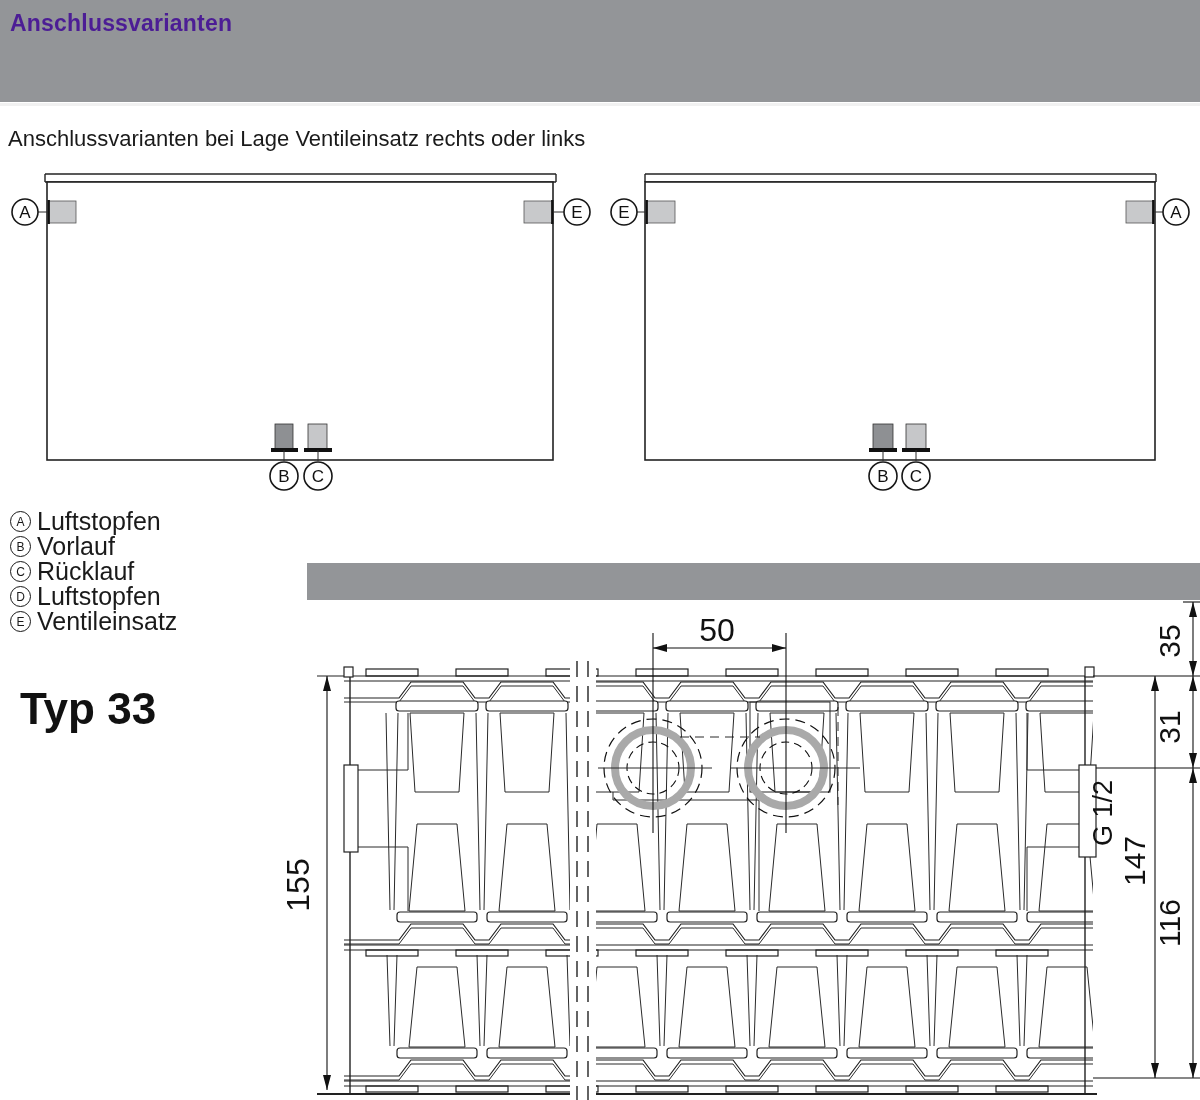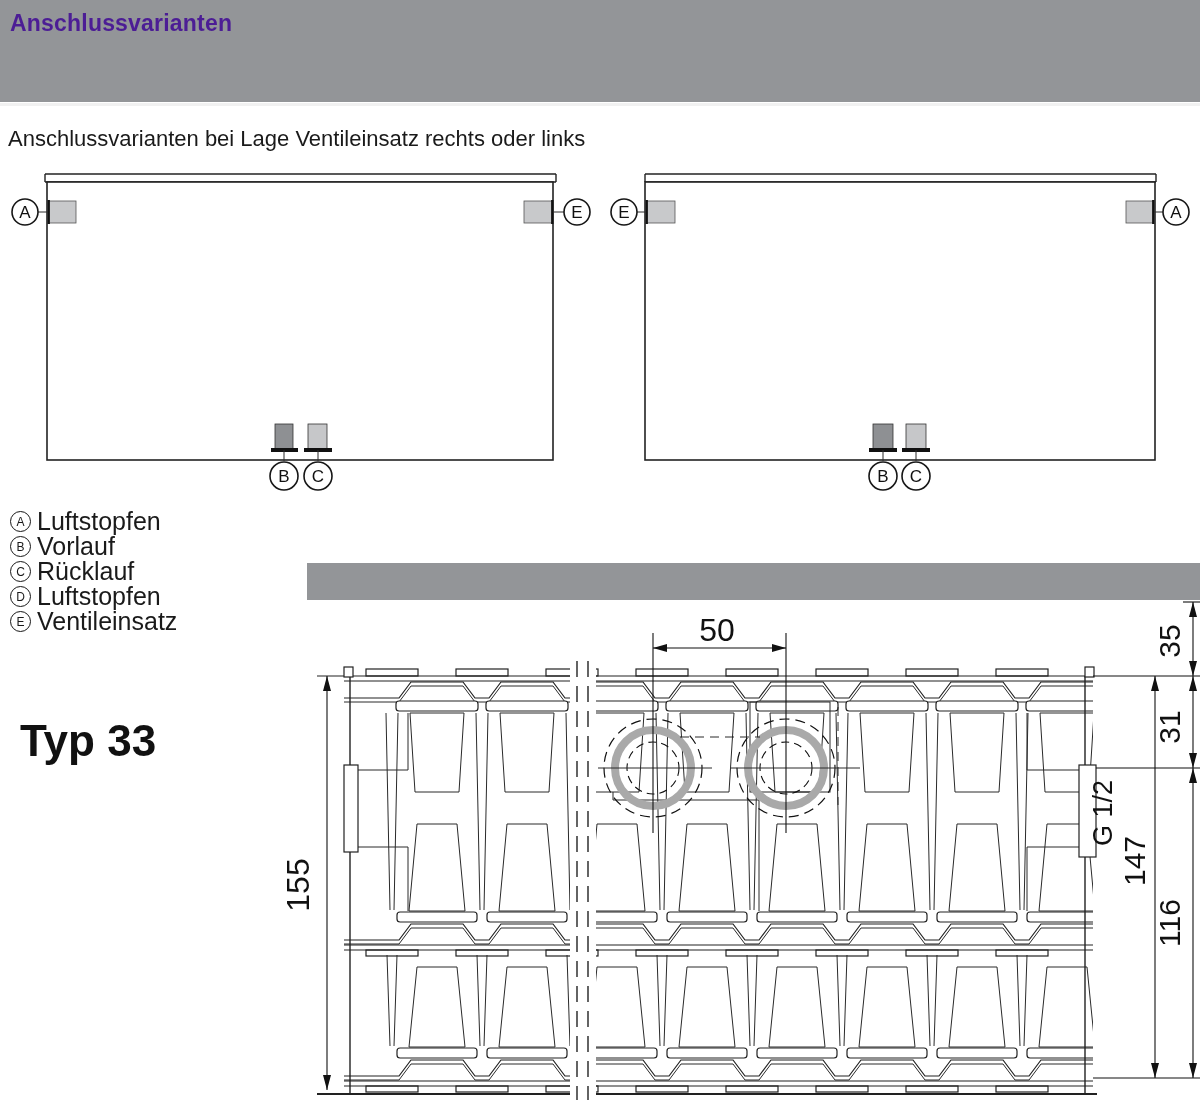--- a/index.html
+++ b/index.html
@@ -7,21 +7,21 @@
   .abs{position:absolute;}
   #headerbar{left:0;top:0;width:1200px;height:102px;background:#939598;}
   #headerbar h1{margin:0;padding:10px 0 0 10px;font-size:23px;font-weight:bold;color:#4c1d95;letter-spacing:.2px;}
   #headerline{left:0;top:103px;width:1200px;height:3px;background:#f1f1f1;}
   #subtitle{left:8px;top:126px;font-size:22px;}
   #legend{left:10px;top:509px;}
   .leg-row{display:flex;align-items:center;height:25px;}
   .leg-circ{display:inline-flex;width:19px;height:19px;border:1.4px solid #161616;border-radius:50%;
     font-size:12px;align-items:center;justify-content:center;flex:0 0 auto;}
   .leg-lab{margin-left:6px;font-size:25px;}
-  #typlabel{left:20px;top:684px;font-size:44px;font-weight:bold;color:#111;margin-top:32px;}
+  #typlabel{left:20px;top:684px;font-size:44px;font-weight:bold;color:#111;}
   svg{position:absolute;display:block;}
   svg text{font-family:"Liberation Sans","DejaVu Sans",sans-serif;fill:#111;}
   .ln{stroke:#222;stroke-width:1.4;fill:none;}
   .ln2{stroke:#222;stroke-width:1.2;fill:none;}
   .thin{stroke:#2a2a2a;stroke-width:1;fill:none;}
   .wfill{fill:#fff;stroke:#222;stroke-width:1.2;}
   .dim{stroke:#111;stroke-width:1.1;fill:none;}
   .arr{fill:#111;stroke:none;}
   .dashln{stroke:#111;stroke-width:1.3;fill:none;stroke-dasharray:16 9;}
 </style>

